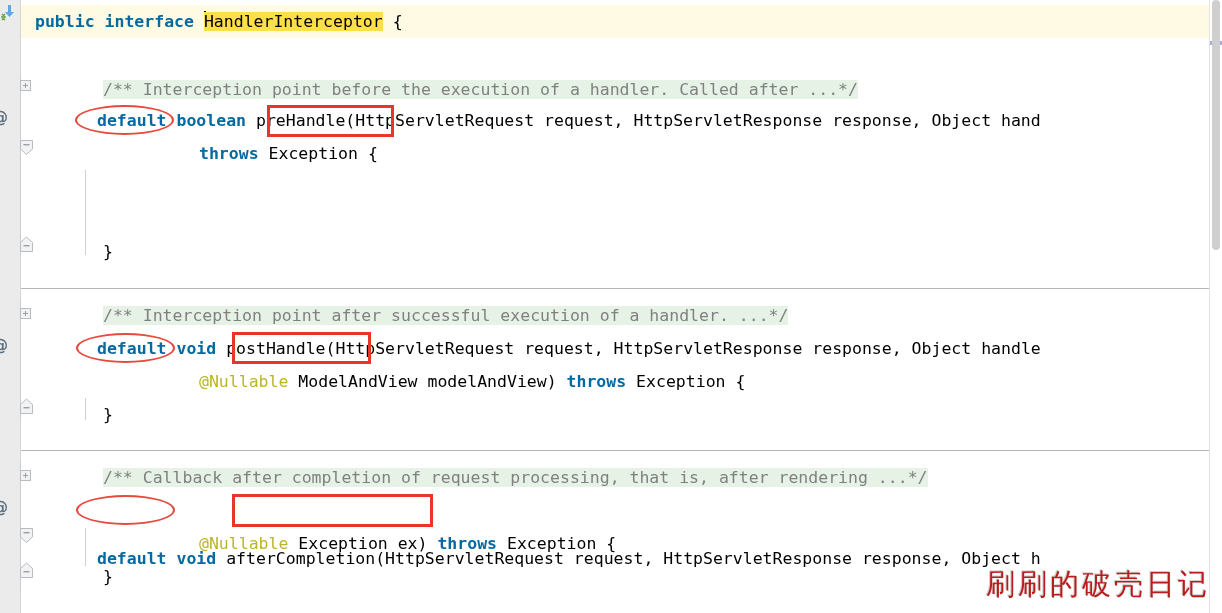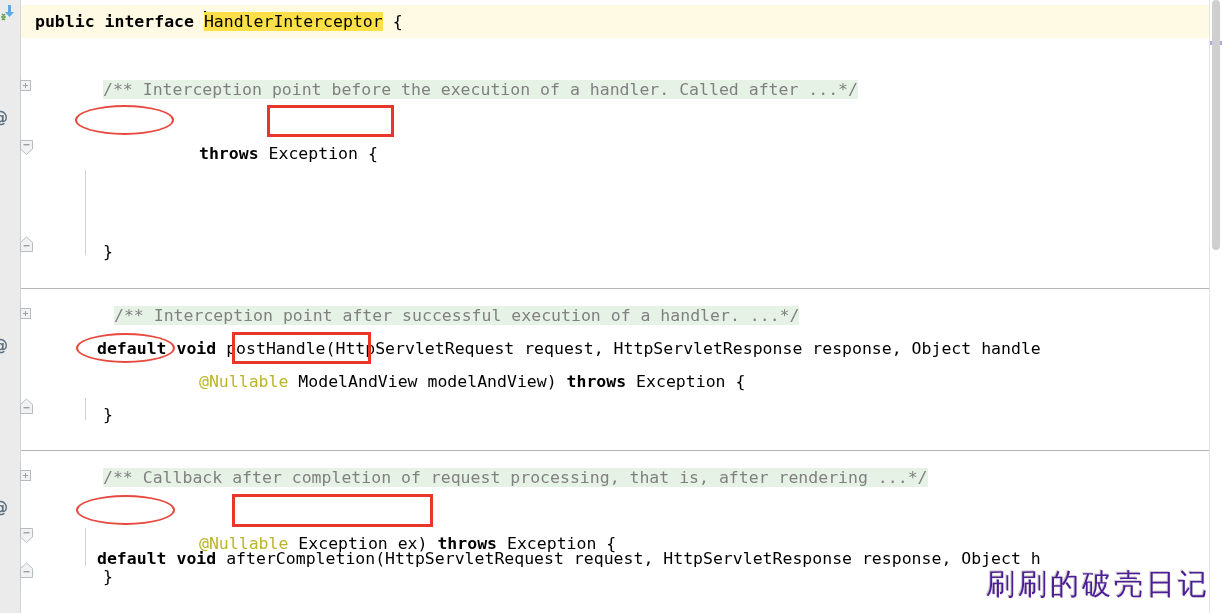--- a/index.html
+++ b/index.html
@@ -111,21 +111,21 @@
   }
   .line {
     position: absolute;
     left: 0;
     height: 33px;
     line-height: 33px;
     white-space: pre;
   }
 
   
-  .kw       { color: #000000; font-weight: bold; }
+  .kw       { color: #0369a1; font-weight: bold; }
   .plain    { color: #000000; }
   .cmt      { color: #808080; background: #e7f2e7; }
   .anno     { color: #bbb529; }
   .ident-hl { background: #fde047; }
 
   
   .caret-row {
     position: absolute;
     left: 21px;
     right: 8px;
@@ -216,21 +216,21 @@
   }
 
   
   .watermark {
     position: absolute;
     right: 12px;
     bottom: 8px;
     font-family: "DejaVu Sans", sans-serif;
     font-size: 29px;
     letter-spacing: 3px;
-    color: #4c1d95;
+    color: #b91c1c;
     text-shadow: 1px 1px 0 #f4f4f4, -1px -1px 0 #cccccc;
     z-index: 7;
     white-space: nowrap;
   }
 </style>
 </head>
 <body>
 
 <div id="editor">
 
@@ -301,31 +301,32 @@
 
   <div class="code">
 
     
     <div class="line" style="top:5px;left:14px;"><span class="kw">public</span><span class="plain"> </span><span class="kw">interface</span><span class="plain"> </span><span class="caret"></span><span class="ident-hl">HandlerInterceptor</span><span class="plain"> {</span></div>
 
     
     <div class="line" style="top:73px;left:82px;text-align:center;"><span class="cmt">/** Interception point before the execution of a handler. Called after ...*/</span></div>
 
     
+    <div class="line" style="top:104px;left:76px;"><span class="kw">default</span><span class="plain"> </span><span class="kw">boolean</span><span class="plain"> </span><span class="plain">preHandle(HttpServletRequest request, HttpServletResponse response, Object hand</span></div>
 
     
     <div class="line" style="top:137px;left:178px;"><span class="kw">throws</span><span class="plain"> Exception {</span></div>
 
     
 
     
     <div class="line" style="top:235px;left:82px;"><span class="plain">}</span></div>
 
     
-    <div class="line" style="top:299px;left:82px;margin-left:11px;"><span class="cmt">/** Interception point after successful execution of a handler. ...*/</span></div>
+    <div class="line" style="top:299px;left:82px;"><span class="cmt">/** Interception point after successful execution of a handler. ...*/</span></div>
 
     
     <div class="line" style="top:332px;left:76px;"><span class="kw">default</span><span class="plain"> </span><span class="kw">void</span><span class="plain"> </span><span class="plain">postHandle(HttpServletRequest request, HttpServletResponse response, Object handle</span></div>
 
     
     <div class="line" style="top:365px;left:178px;"><span class="anno">@Nullable</span><span class="plain"> ModelAndView modelAndView) </span><span class="kw">throws</span><span class="plain"> Exception {</span></div>
 
     
     <div class="line" style="top:398px;left:82px;"><span class="plain">}</span></div>
 

